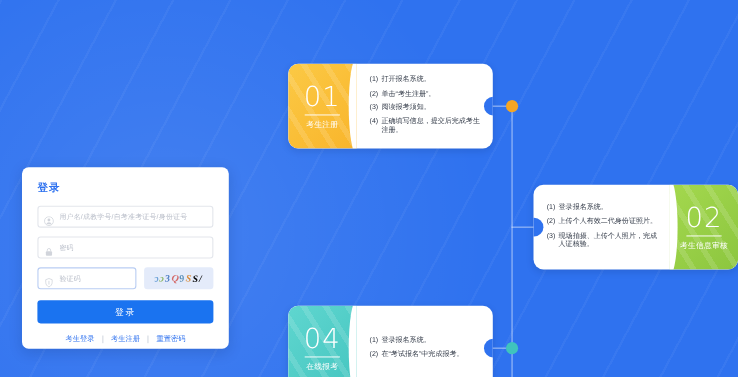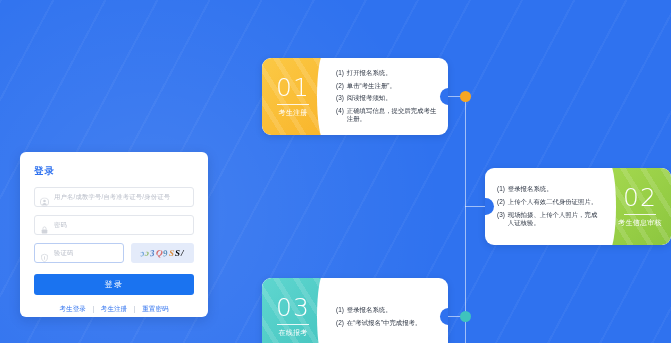--- a/index.html
+++ b/index.html
@@ -379,21 +379,21 @@
               <div class="rule"></div>
               <div class="cap">考生信息审核</div>
             </div>
           </div>
         </div>
         <div class="step-row">
           <div class="step-card left">
             <div class="notch"></div>
             <div class="badge bleft" style="background: linear-gradient(135deg, rgb(95, 214, 207), rgb(69, 197, 192));">
               <div class="badge-curve"></div>
-              <div class="num">03</div>
+              <div class="num">04</div>
               <div class="rule"></div>
               <div class="cap">在线报考</div>
             </div>
             <div class="step-body">
               <div class="bullet">
                 <span class="bi">(1)</span>
                 <span class="bt">登录报名系统。</span>
               </div>
               <div class="bullet">
                 <span class="bi">(2)</span>

